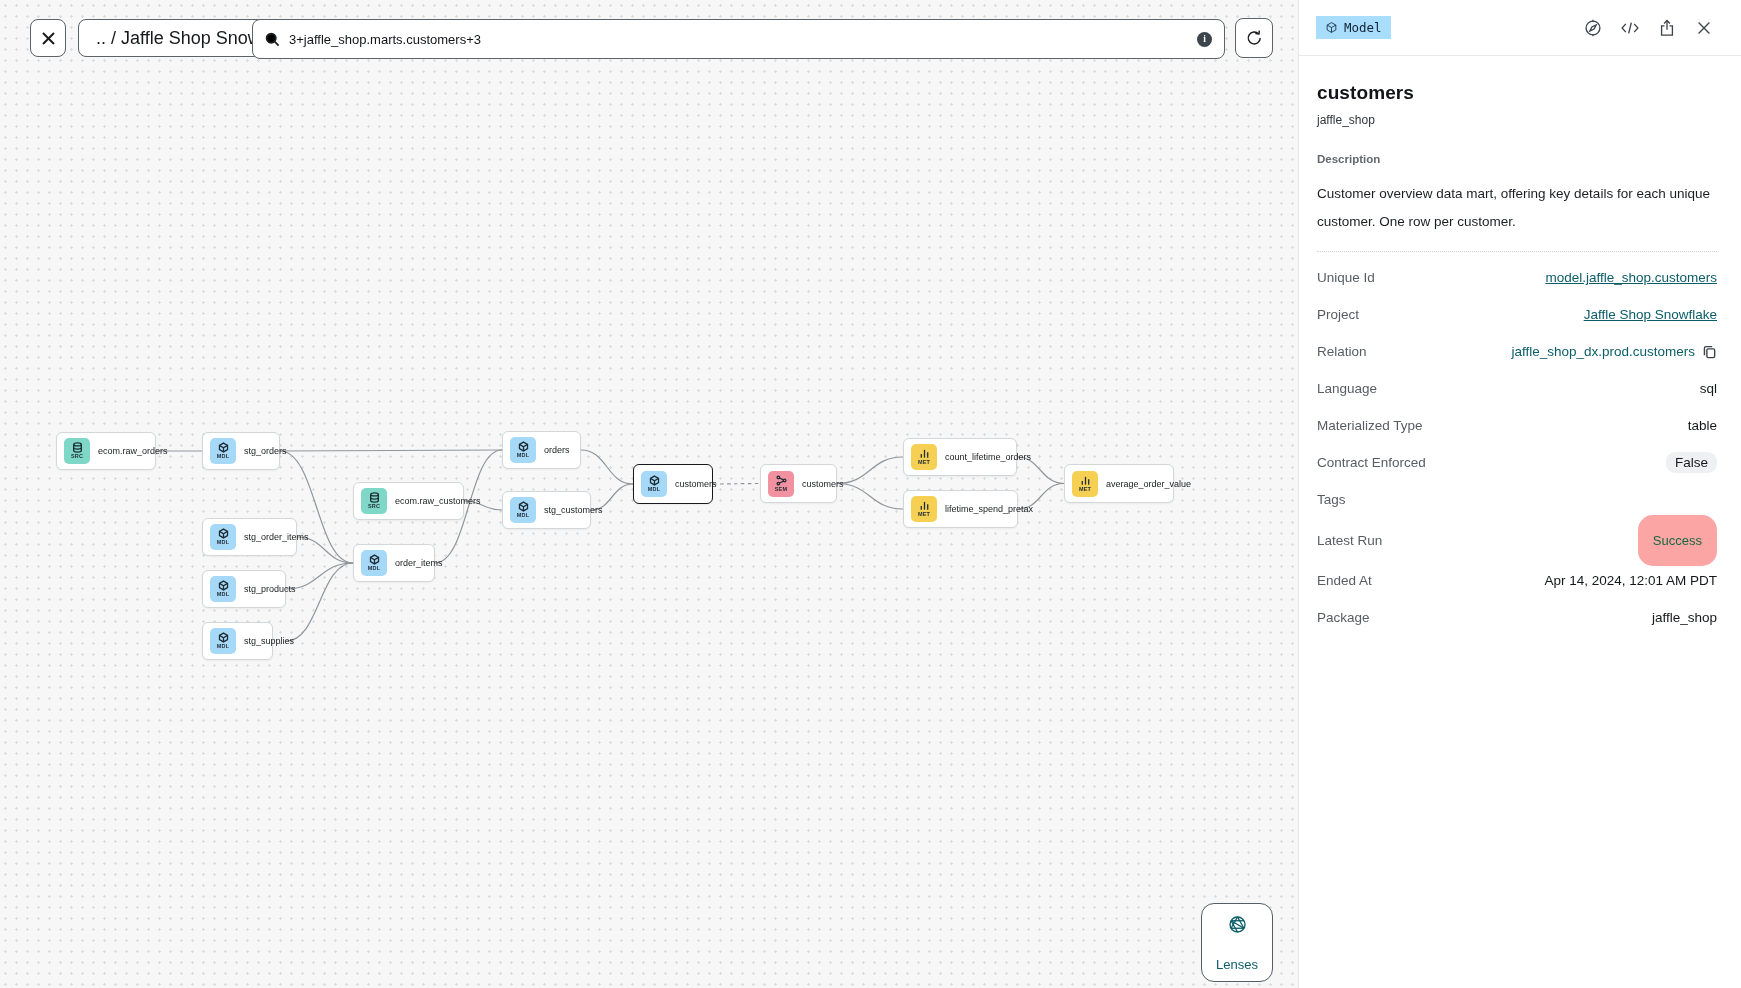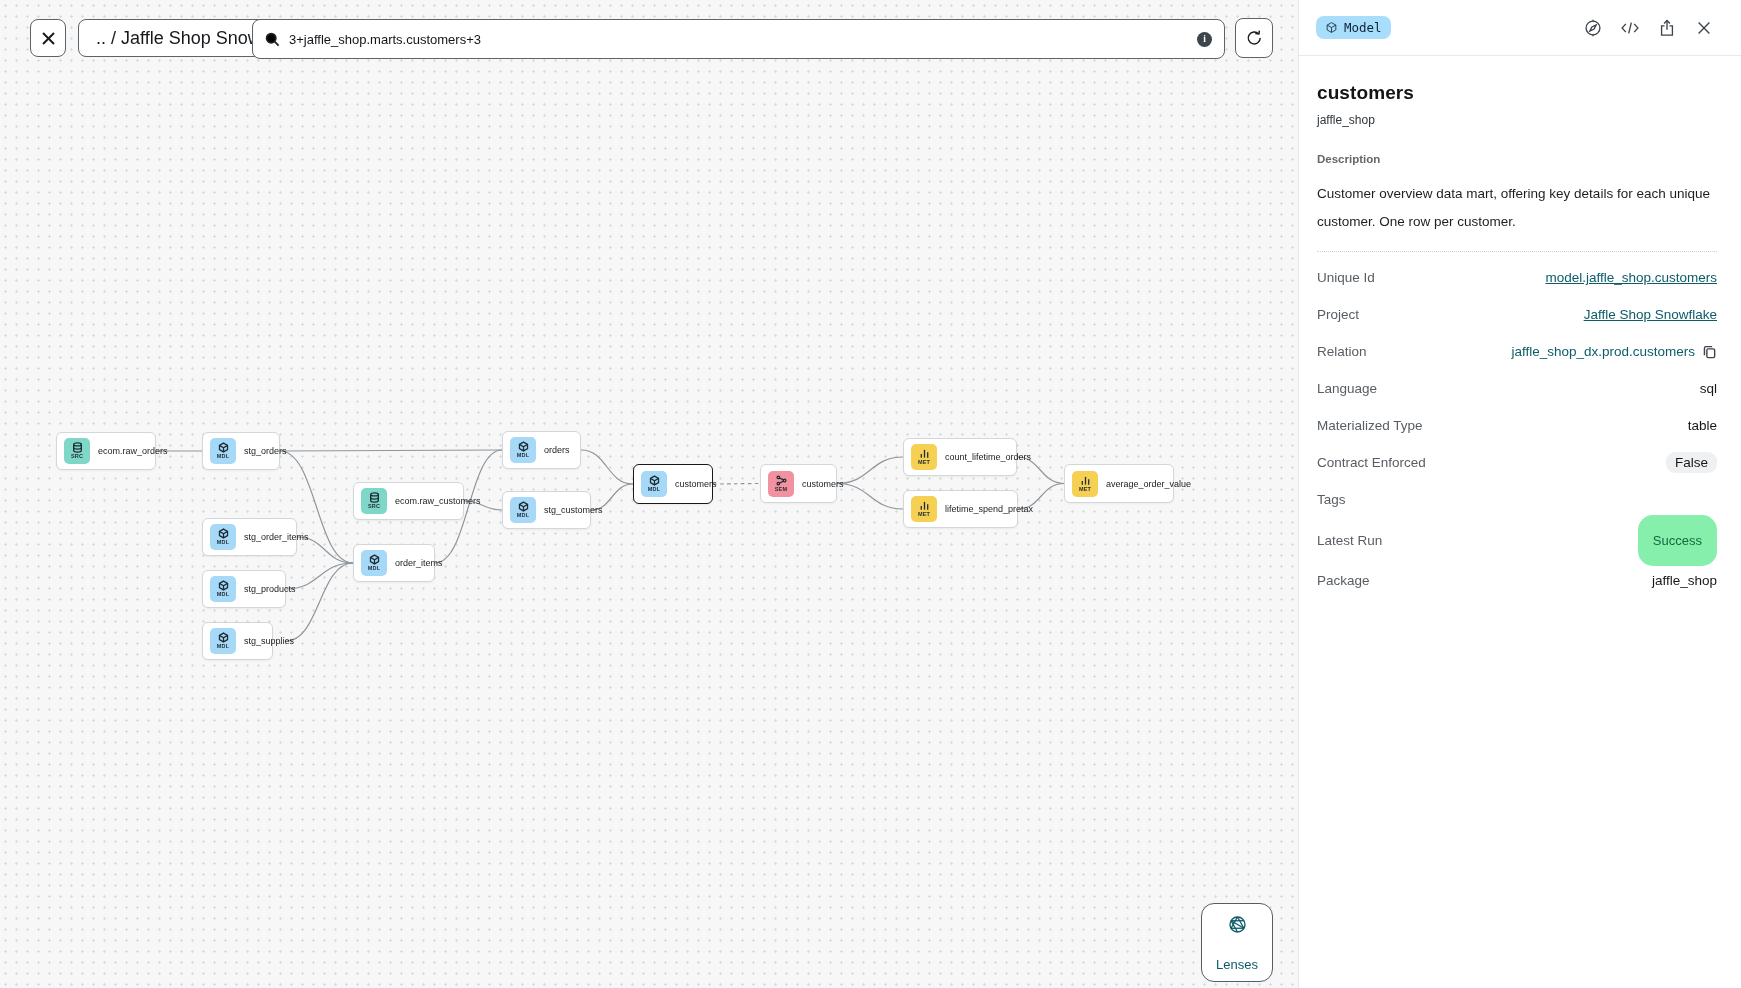--- a/index.html
+++ b/index.html
@@ -47,21 +47,21 @@
     border:1.2px solid #565d63; border-radius:13px; display:flex; flex-direction:column;
     align-items:center; justify-content:center; gap:22px; cursor:pointer; }
   .lenses svg { width:21px; height:21px; stroke:#0b5d68; stroke-width:1.5; fill:none; }
   .lenses .t { font-size:13px; color:#0b5d68; }
 
   
   .panel { position:absolute; left:1298px; top:0; width:443px; height:988px; background:#fff;
     border-left:1px solid #e4e6e8; }
   .panel-header { height:56px; display:flex; align-items:center; padding:0 27px 0 17px;
     border-bottom:1px solid #e7e9ea; }
-  .res-badge { display:flex; align-items:center; gap:6px; background:#a8ddfb; border-radius:8px;
+  .res-badge { display:flex; align-items:center; gap:6px; background:#a8ddfb; border-radius:0;
     padding:4px 9px; font-family:"DejaVu Sans Mono","Liberation Mono",monospace;
     font-size:12.5px; color:#0f2337; }
   .res-badge svg { width:13px; height:13px; stroke:#0f2337; fill:none; stroke-width:1.5; }
   .hicons { margin-left:auto; display:flex; align-items:center; gap:17px; }
   .hicons .ic { width:20px; height:20px; cursor:pointer; display:flex; }
   .hicons svg { width:20px; height:20px; stroke:#3d444b; fill:none; stroke-width:1.6; }
 
   .panel-body { padding:0 24px 0 18px; }
   h1.title { font-size:19px; font-weight:700; color:#121418; margin-top:26px; letter-spacing:.1px; }
   .subtitle { margin-top:9px; font-size:12px; color:#2f353a; }
@@ -73,21 +73,21 @@
   .dotdiv { margin-top:15px; border-top:1.5px dotted #cfd3d6; }
   .rows { margin-top:7px; }
   .row { display:flex; align-items:center; justify-content:space-between; height:37px; }
   .row.tall { height:44px; }
   .row .k { font-size:13.5px; color:#575d63; }
   .row .v { font-size:13.5px; color:#15181b; }
   .row .v.link { color:#0b5d68; text-decoration:underline; cursor:pointer; }
   .row .v.teal { color:#0b5d68; display:flex; align-items:center; gap:7px; }
   .row .v.teal svg { width:15px; height:15px; stroke:#3d444b; fill:none; stroke-width:1.5; cursor:pointer; }
   .badge-gray { background:#eef0f2; border-radius:9px; padding:3px 9px; font-size:13.5px; color:#15181b; }
-  .badge-green { background:#86efac; border-radius:15px; padding:18px 15px; font-size:13px; color:#15683f; }
+  .badge-green { background:#fca5a5; border-radius:15px; padding:18px 15px; font-size:13px; color:#15683f; }
 </style>
 </head>
 <body>
 
 <div class="app">
 
   <div class="canvas">
     <svg class="edges" id="edges-svg" width="1298" height="988" viewBox="0 0 1298 988">
         <path d="M156,451 C179,451 179,451 202,451"></path>
         <path d="M280,451 C391,451 391,450 502,450"></path>
@@ -400,19 +400,23 @@
   </div>
           <div class="row">
     <span class="k">Tags</span>
     <span class="v"></span>
   </div>
           <div class="row tall">
     <span class="k">Latest Run</span>
     <span class="v"><span class="badge-green">Success</span></span>
   </div>
           <div class="row">
+    <span class="k">Ended At</span>
+    <span class="v">Apr 14, 2024, 12:01 AM PDT</span>
+  </div>
+          <div class="row">
     <span class="k">Package</span>
     <span class="v">jaffle_shop</span>
   </div>
         </div>
     </div>
   </aside>
 </div>
 
 </body></html>

